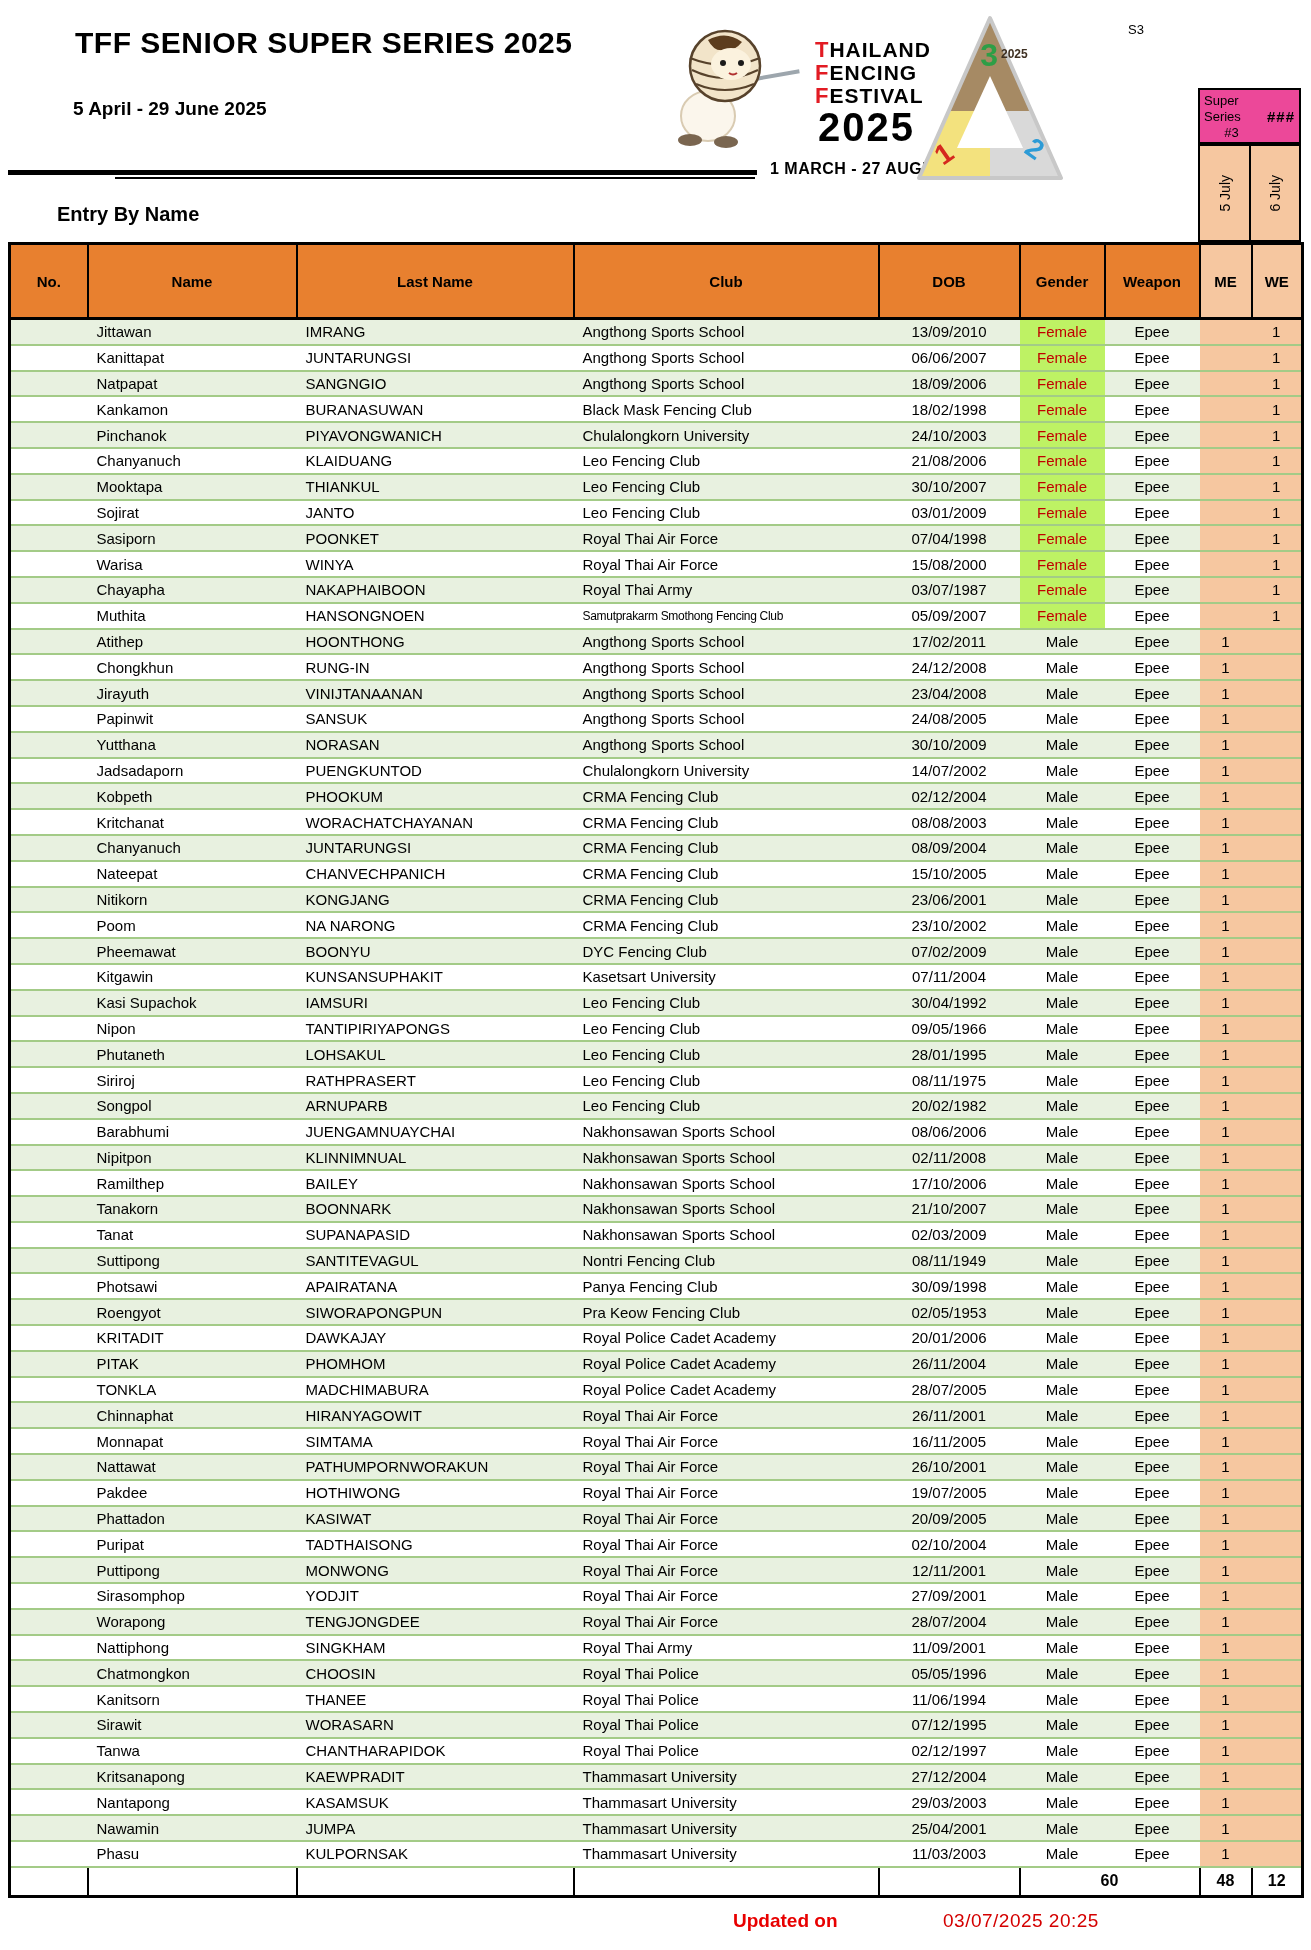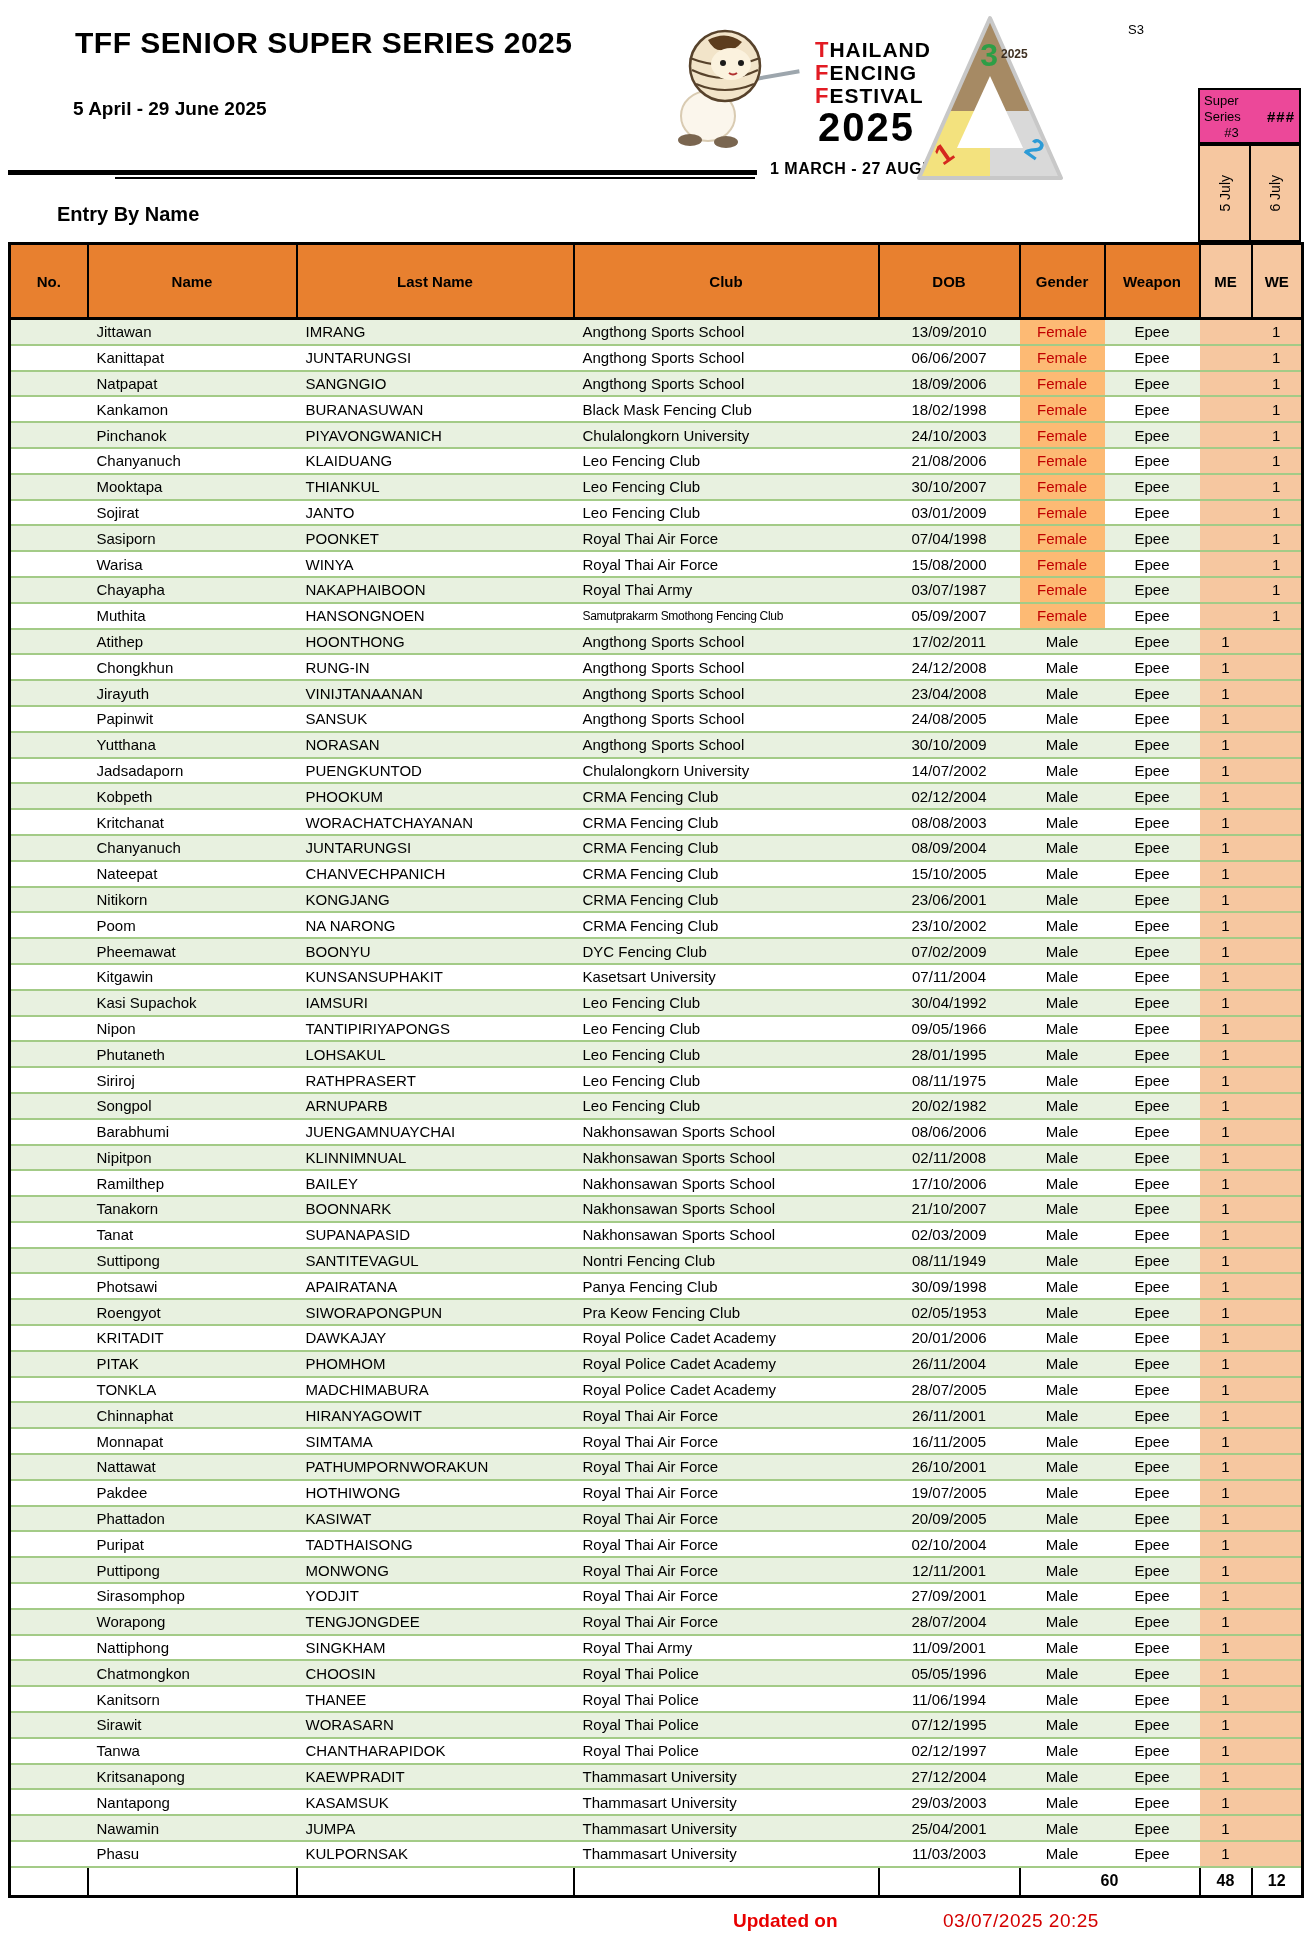--- a/index.html
+++ b/index.html
@@ -38,21 +38,21 @@
   th{background:#E8802F;border:2px solid #000;font-size:15px;font-weight:bold;height:72px;padding:0;}
   th.hl{background:#F6C7A0;}
   thead tr{border-bottom:3px solid #000;}
   tbody td{height:23.8px;padding:0 2px;font-size:15px;border-bottom:2px solid #A3CB87;overflow:hidden;white-space:nowrap;}
   tbody tr:first-child td{border-top:2px solid #A3CB87;}
   tbody tr:nth-child(odd){background:#E8F1E0;}
   tbody tr:nth-child(even){background:#FFFFFF;}
   td.c-name,td.c-last,td.c-club{text-align:left;padding-left:9px;}
   td.c-dob,td.c-gender,td.c-weapon,td.c-me,td.c-we{text-align:center;}
   td.c-me,td.c-we{background:#F6C7A0;}
-  td.female{background:#fdba74;color:#C00000;}
+  td.female{background:#bef264;color:#C00000;}
   td.condensed{font-size:12px;letter-spacing:-.3px;}
   tfoot td{height:25px;border:2px solid #000;border-bottom:3px solid #000;background:#fff;
            font-size:16px;font-weight:bold;text-align:center;}
 
   
   .updated-label{left:733px;top:1910px;font-size:19px;font-weight:bold;color:#E80000;}
   .updated-value{left:943px;top:1910px;font-size:19px;font-weight:normal;color:#D40000;letter-spacing:.5px;}
 </style>
 </head>
 <body>

